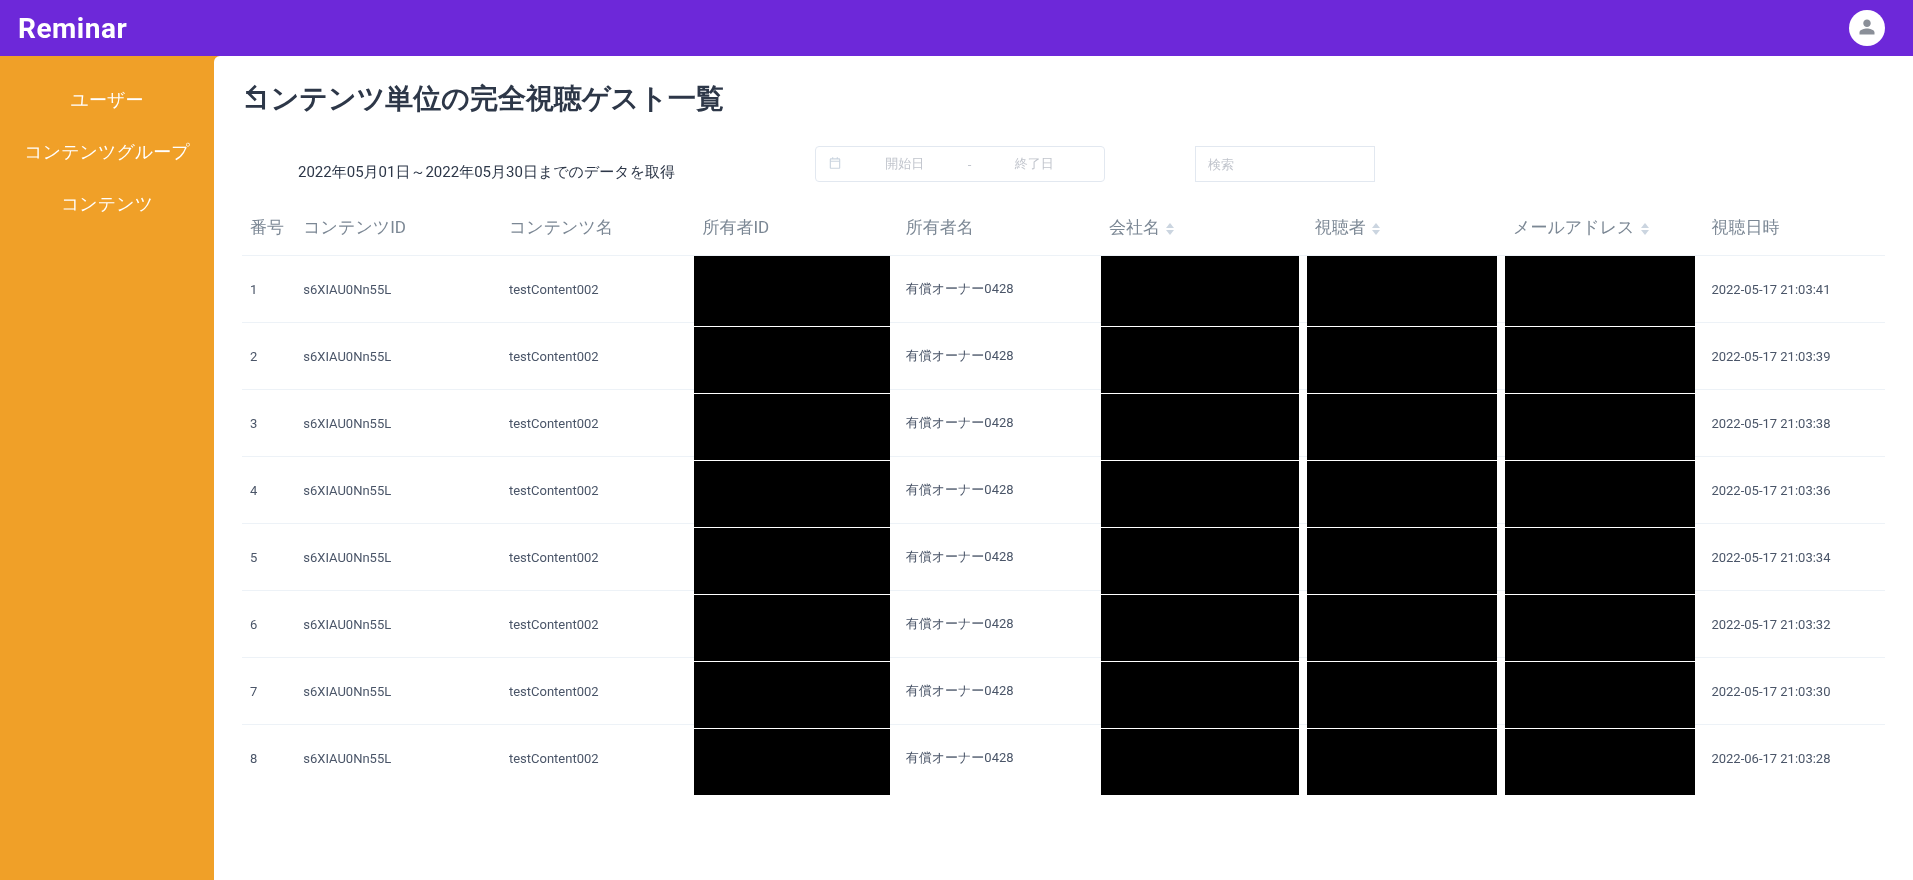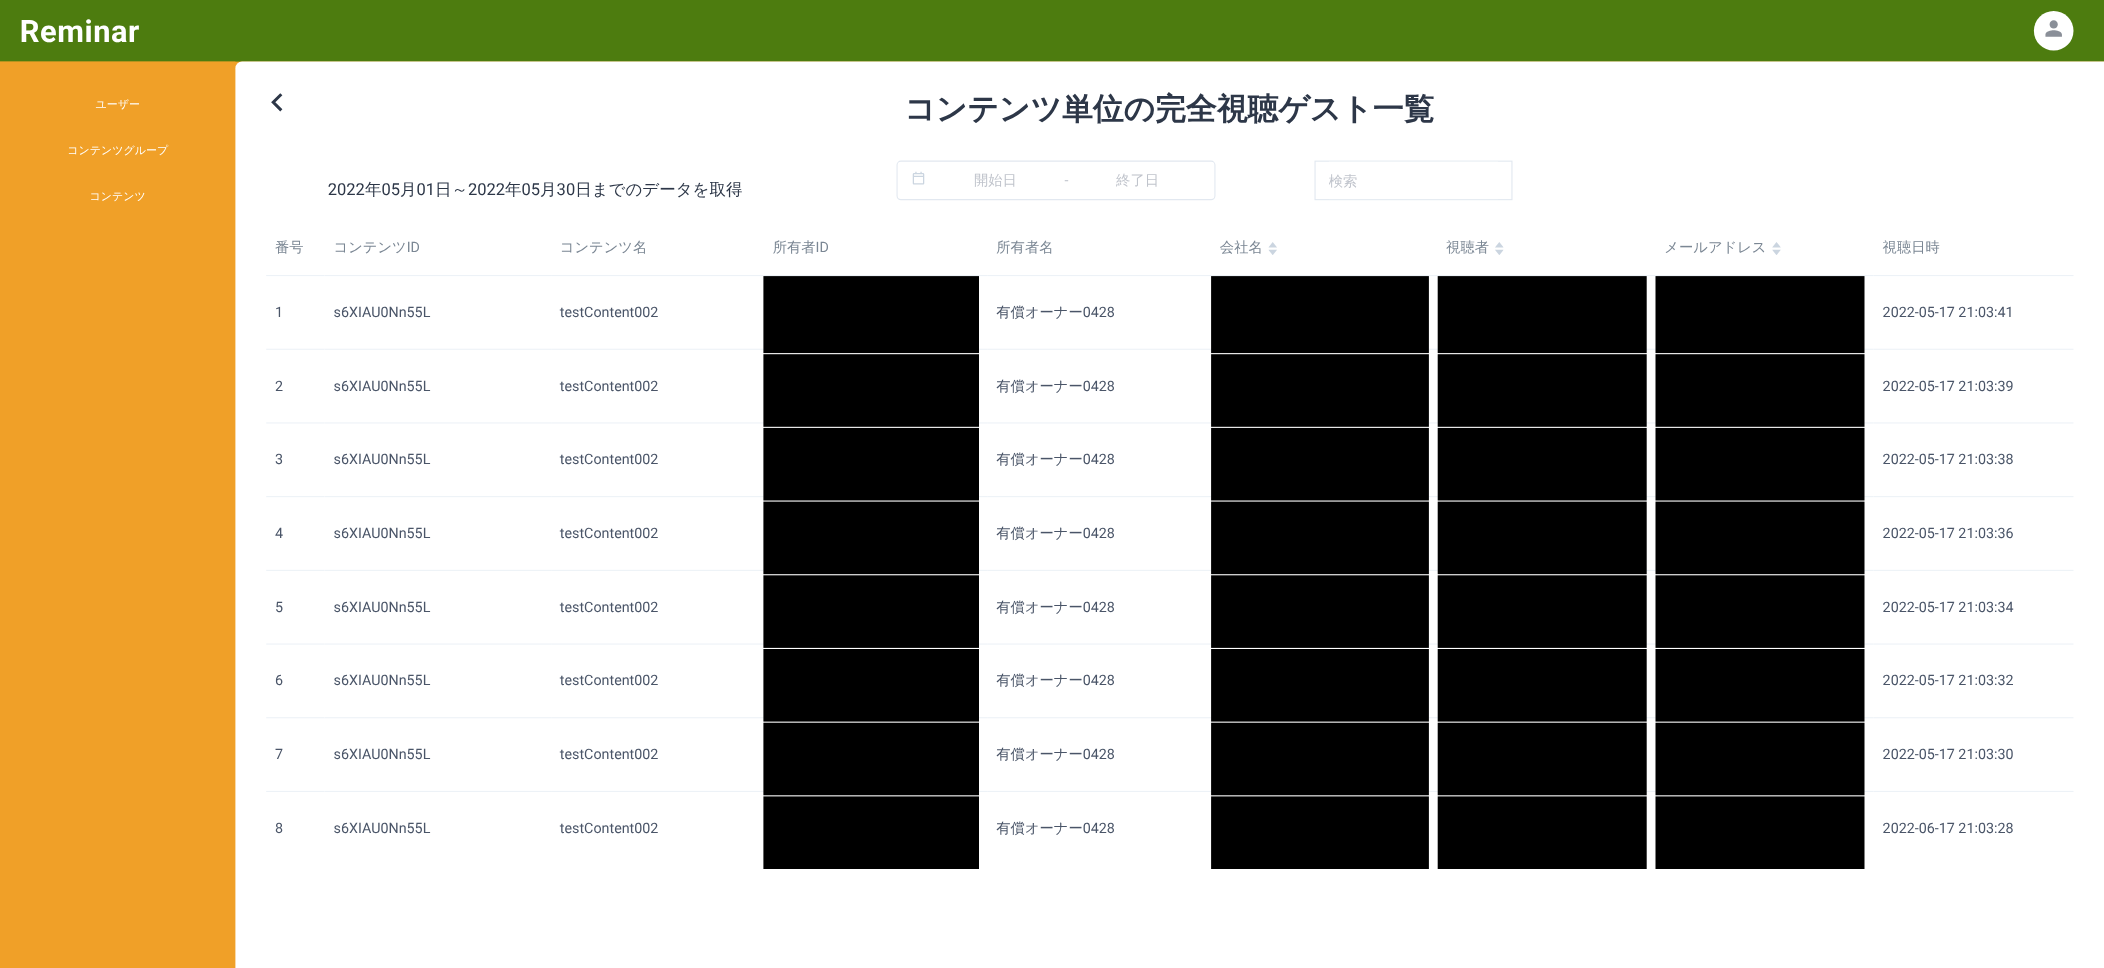--- a/index.html
+++ b/index.html
@@ -7,21 +7,21 @@
   font-family: -apple-system, BlinkMacSystemFont, "Segoe UI", Roboto, "Helvetica Neue", Arial, sans-serif;
   background: #f0a028;
   width: 1913px;
   height: 880px;
   overflow: hidden;
   font-size: 14px;
   color: #4a5568;
 }
 .header {
   height: 56px;
-  background: #4d7c0f;
+  background: #6d28d9;
   display: flex;
   align-items: center;
   justify-content: space-between;
   padding: 0 28px 0 18px;
 }
 .logo {
   color: #fff;
   font-size: 28px;
   font-weight: 700;
   letter-spacing: 0.5px;
@@ -41,21 +41,21 @@
   display: flex;
   height: calc(100% - 56px);
 }
 .sidebar {
   width: 214px;
   background: #f0a028;
   padding-top: 18px;
 }
 .sidebar-item {
   color: #fff;
-  font-size: 10px;
+  font-size: 18px;
   padding: 14px 24px;
   text-align: center;
   cursor: pointer;
   position: relative;
 }
 .sidebar-item .chev {
   position: absolute;
   right: 22px;
   top: 50%;
   transform: translateY(-50%);
@@ -65,21 +65,21 @@
   flex: 1;
   background: #fff;
   border-top-left-radius: 6px;
   padding: 24px 28px 0 28px;
   overflow: hidden;
   position: relative;
 }
 .title-row {
   display: flex;
   align-items: center;
-  justify-content: center;
+  justify-content: flex-start;
   position: relative;
   margin-bottom: 28px;
 }
 .back-btn {
   position: absolute;
   left: 0;
   top: 2px;
   cursor: pointer;
 }
 .back-btn svg { width: 22px; height: 22px; stroke: #2d3748; fill: none; stroke-width: 3; }
@@ -139,21 +139,21 @@
 }
 table {
   width: 100%;
   border-collapse: collapse;
   table-layout: fixed;
 }
 thead th {
   text-align: left;
   font-weight: 400;
   color: #7b8794;
-  font-size: 13px;
+  font-size: 17px;
   padding: 10px 8px 16px 8px;
   white-space: nowrap;
 }
 thead th .sort-icons {
   display: inline-flex;
   flex-direction: column;
   vertical-align: middle;
   margin-left: 2px;
   line-height: 0;
 }

